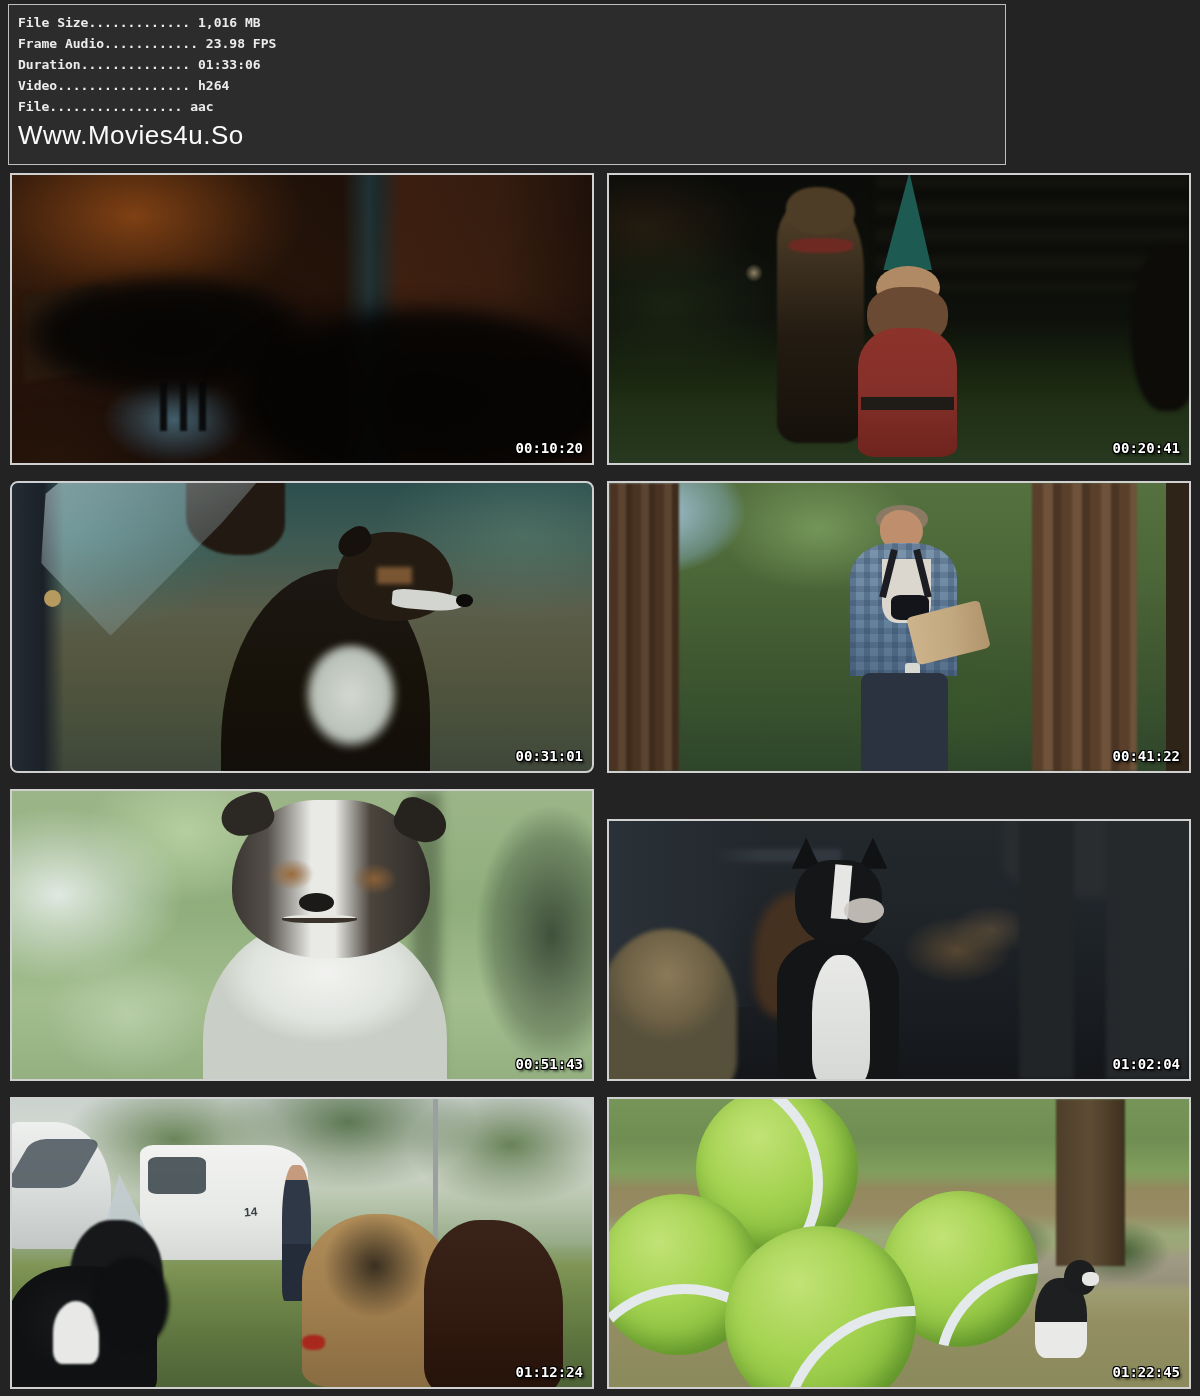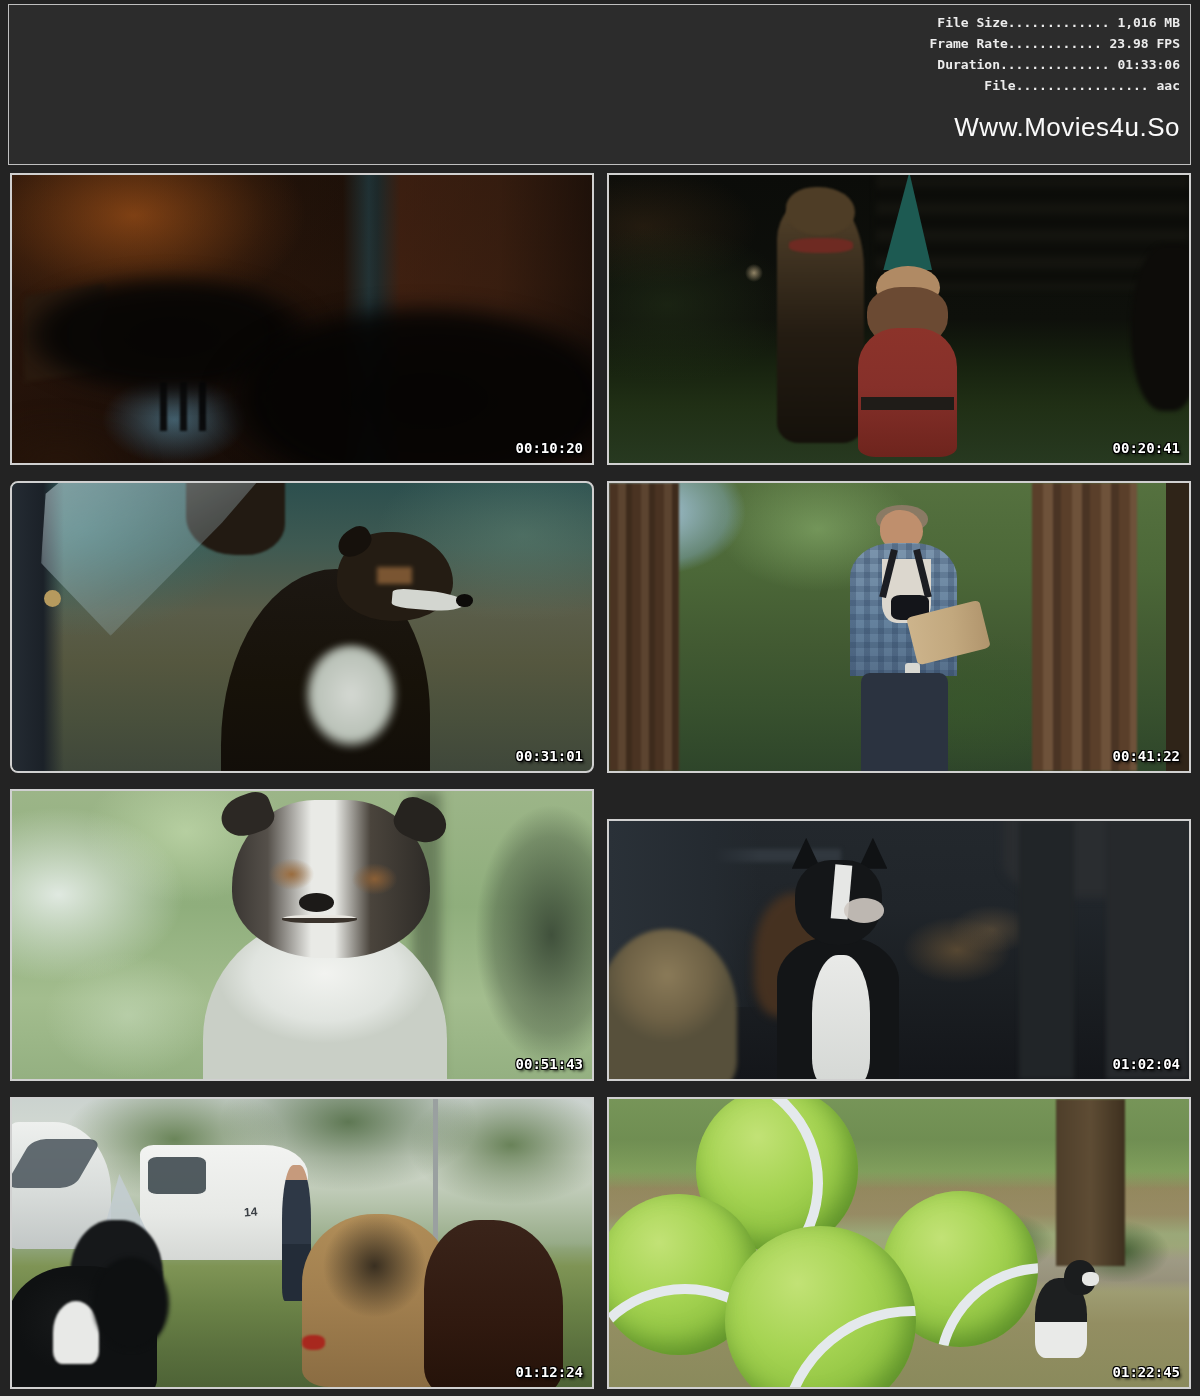--- a/index.html
+++ b/index.html
@@ -11,36 +11,35 @@
   }
   .page{
     position:absolute;left:0;top:0;
     width:1200px;height:1396px;
     background:#232323;
     overflow:hidden;
   }
   
   .info-box{
     position:absolute;left:8px;top:4px;
-    width:1183px;height:161px;
+    width:998px;height:161px;
     box-sizing:border-box;
     background:#2c2c2c;
     border:1px solid #bfbfbf;
     padding:7px 10px 0 9px;
-    text-align:right;
   }
   .info-row{
     font-weight:bold;font-size:13px;line-height:21px;
     color:#ececec;white-space:pre;
   }
   .watermark{
     font-family:"Liberation Sans", sans-serif;
     font-size:26px;line-height:29px;
     color:#fafafa;letter-spacing:.5px;
-    margin-top:17px;
+    margin-top:4px;
   }
   
   .grid{
     position:absolute;left:10px;top:173px;
     width:1181px;
     display:grid;
     grid-template-columns:584px 584px;
     column-gap:13px;row-gap:16px;
     grid-auto-rows:292px;
   }
@@ -241,22 +240,23 @@
   .s8-dog-head{left:78.5%;top:56%;width:5.5%;height:12%;background:#1b1d1e;border-radius:50% 50% 45% 45%;z-index:6;}
   .s8-dog-muzzle{left:81.5%;top:60%;width:3%;height:5%;background:#e6e7e4;border-radius:40%;z-index:7;}
 </style>
 </head>
 <body>
 
 <div class="page">
 
   <div class="info-box">
     <div class="info-row"><span>File Size</span><span>.............</span> <span>1,016 MB</span></div>
-    <div class="info-row"><span>Frame Rate</span><span>............</span> <span>23.98 FPS</span></div>
+    <div class="info-row"><span>Frame Audio</span><span>............</span> <span>23.98 FPS</span></div>
     <div class="info-row"><span>Duration</span><span>..............</span> <span>01:33:06</span></div>
+    <div class="info-row"><span>Video</span><span>.................</span> <span>h264</span></div>
     <div class="info-row"><span>File</span><span>.................</span> <span>aac</span></div>
     <div class="watermark">Www.Movies4u.So</div>
   </div>
 
   <div class="grid">
 
     <div class="shot s1" role="img" aria-label="Dark night alley with orange-lit wall, brick building, pallets and silhouetted dog legs in blue light">
       <div class="s1-pallet"></div>
       <div class="s1-legs"></div>
       <div class="s1-blob1"></div>

